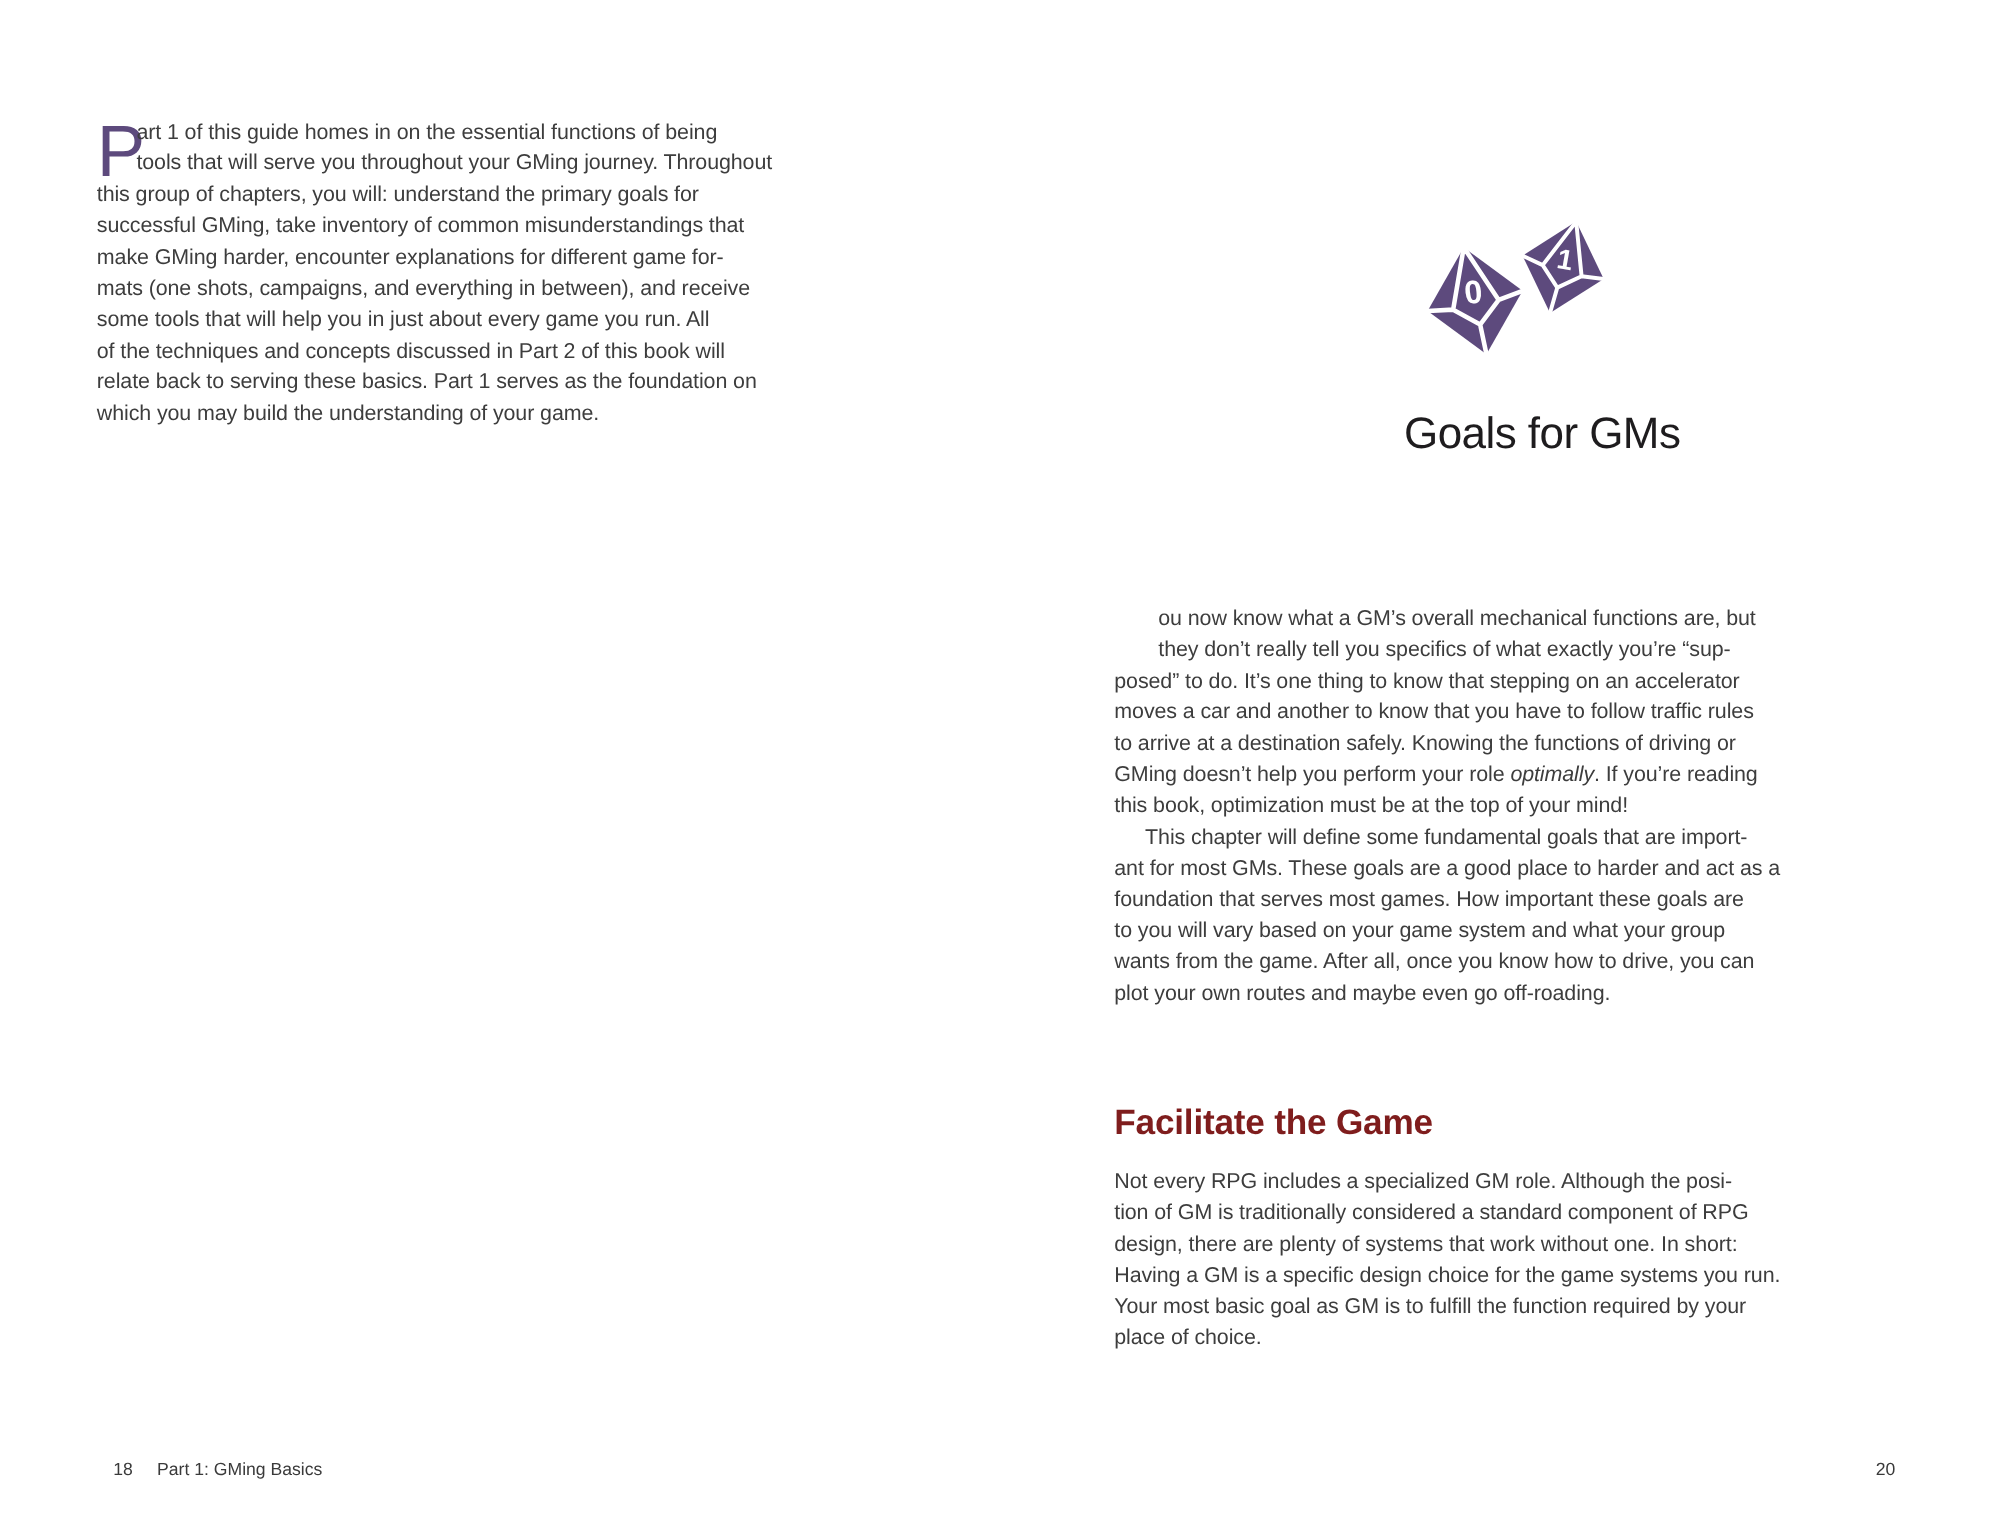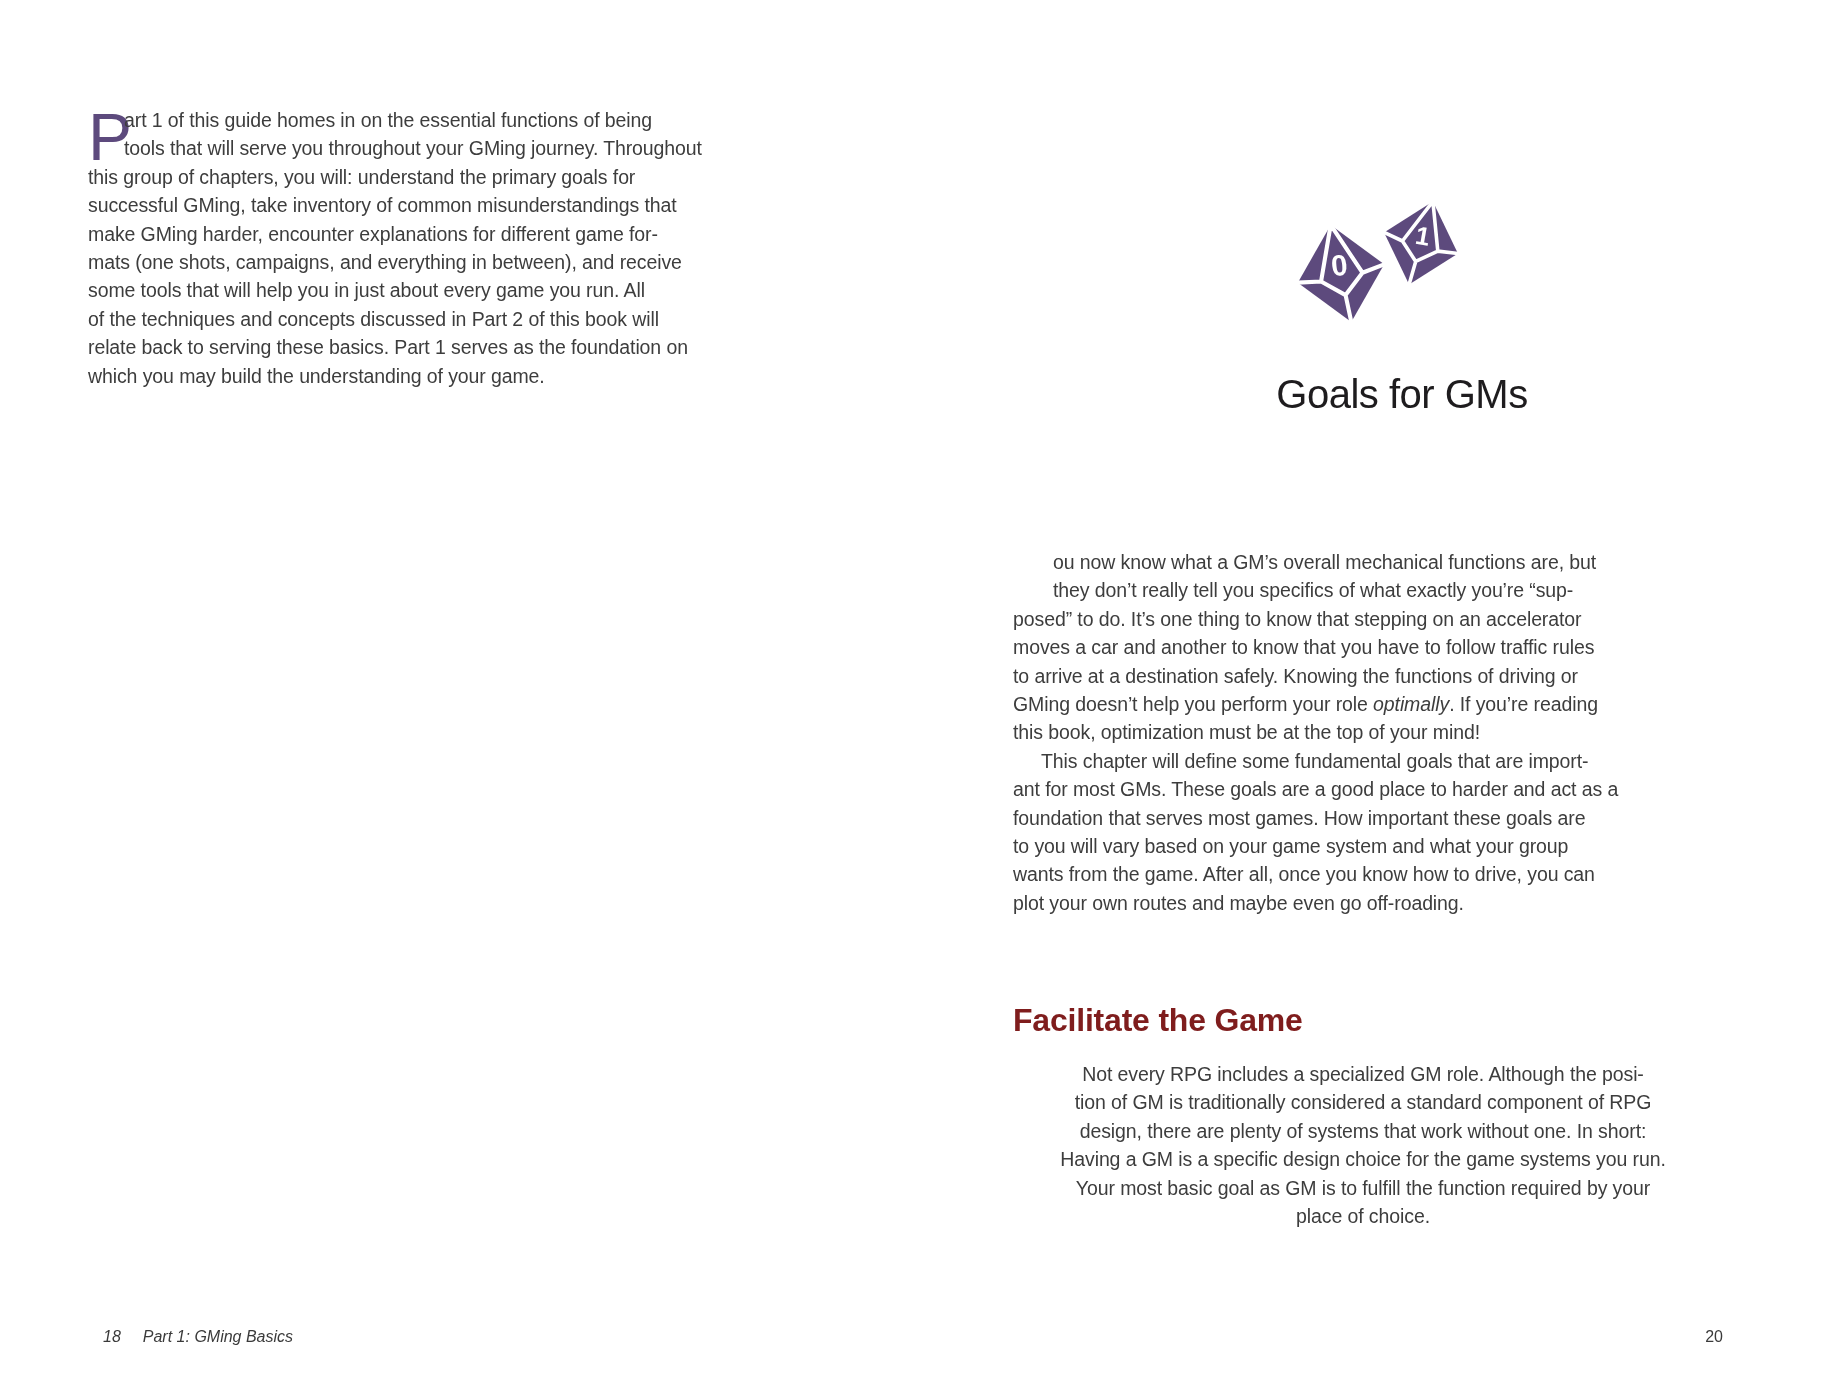--- a/index.html
+++ b/index.html
@@ -51,21 +51,21 @@
       <div class="tline">this group of chapters, you will: understand the primary goals for</div>
       <div class="tline">successful GMing, take inventory of common misunderstandings that</div>
       <div class="tline">make GMing harder, encounter explanations for different game for-</div>
       <div class="tline">mats (one shots, campaigns, and everything in between), and receive</div>
       <div class="tline">some tools that will help you in just about every game you run. All</div>
       <div class="tline">of the techniques and concepts discussed in Part 2 of this book will</div>
       <div class="tline">relate back to serving these basics. Part 1 serves as the foundation on</div>
       <div class="tline">which you may build the understanding of your game.</div>
     </div>
 
-  <div class="abs footer" style="left:103px;top:1328px;font-style:italic;">
+  <div class="abs footer" style="left:103px;top:1328px;">
     <span class="pgnum">18</span><span class="fsep"></span><span>Part 1: GMing Basics</span>
   </div>
 </div>
 
 <div class="abs" style="left:830px;top:0;width:995px;height:1400px;">
 
   <div class="abs" style="left:465px;top:198px;width:175px;height:135px;">
     <div class="die" style="left:0px;top:24px;width:92px;height:103px;transform:rotate(-12deg);">
       <svg viewBox="0 0 100 112" width="92" height="103">
         <polygon points="50,2 98,56 50,110 2,56" fill="#5d4a7d"></polygon>
@@ -99,21 +99,21 @@
         <div class="tline">ant for most GMs. These goals are a good place to harder and act as a</div>
         <div class="tline">foundation that serves most games. How important these goals are</div>
         <div class="tline">to you will vary based on your game system and what your group</div>
         <div class="tline">wants from the game. After all, once you know how to drive, you can</div>
         <div class="tline">plot your own routes and maybe even go off-roading.</div>
       </div>
   </div>
 
   <div class="abs section-heading" style="left:183px;top:1002px;">Facilitate the Game</div>
 
-  <div class="abs bodytext" style="left:183px;top:1060px;width:700px;text-align:center;">
+  <div class="abs bodytext" style="left:183px;top:1060px;width:700px;">
       <div class="tline">Not every RPG includes a specialized GM role. Although the posi-</div>
       <div class="tline">tion of GM is traditionally considered a standard component of RPG</div>
       <div class="tline">design, there are plenty of systems that work without one. In short:</div>
       <div class="tline">Having a GM is a specific design choice for the game systems you run.</div>
       <div class="tline">Your most basic goal as GM is to fulfill the function required by your</div>
       <div class="tline">place of choice.</div>
     </div>
 
   <div class="abs footer" style="left:643px;top:1328px;width:250px;text-align:right;">
     <span>20</span>

